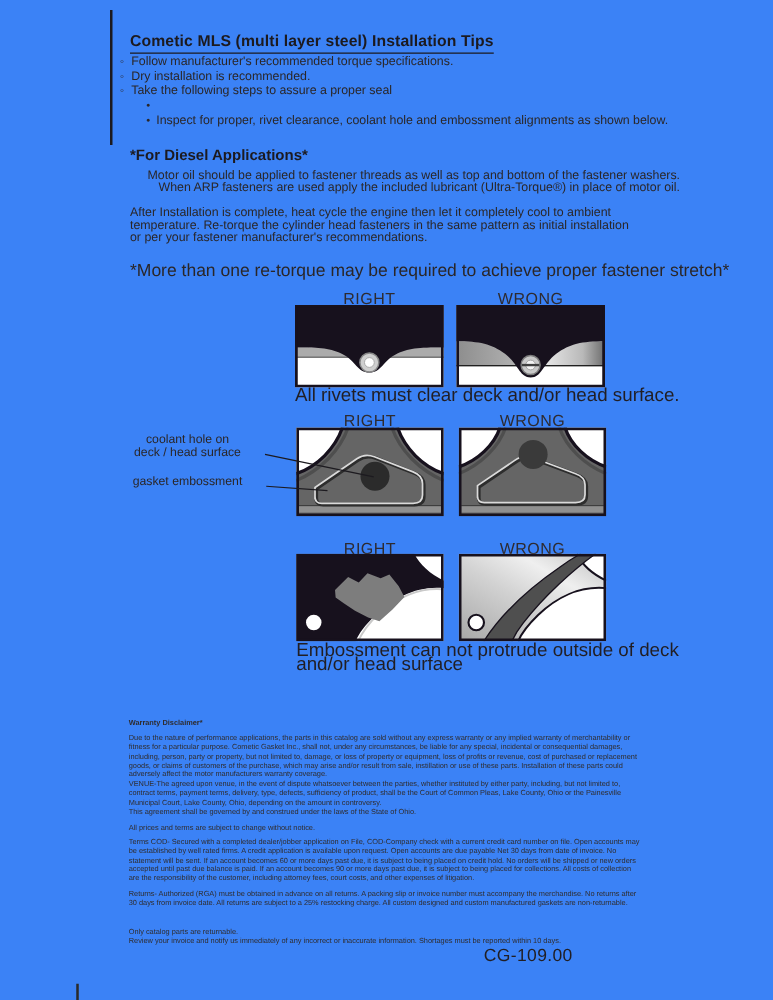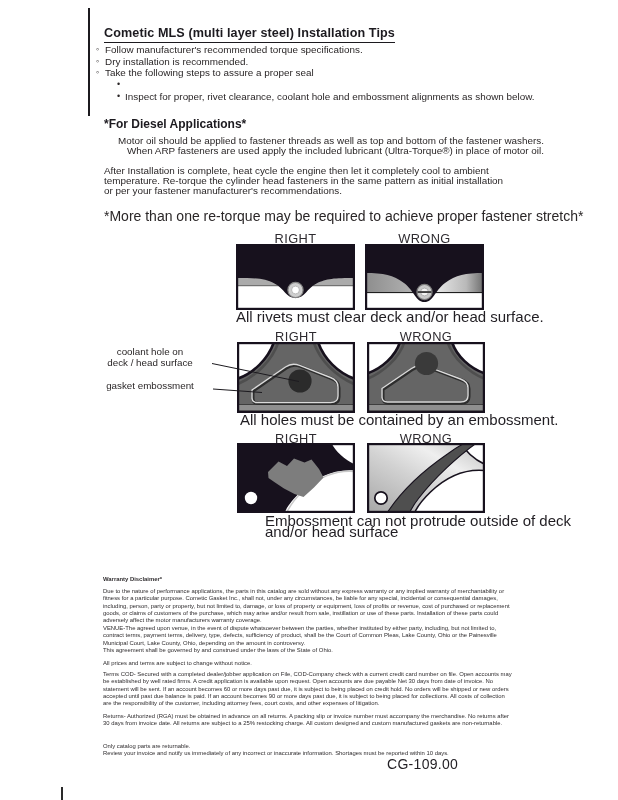--- a/index.html
+++ b/index.html
@@ -1,16 +1,16 @@
 <!DOCTYPE html>
 <html><head>
 <meta charset="utf-8">
 <style>
   html,body{margin:0;padding:0;background:#e8e8e8;}
-  .page{position:relative;width:618px;height:800px;background:#ffffff;
+  .page{position:relative;width:618px;height:800px;background:#3b82f6;
         font-family:"Liberation Sans",sans-serif;color:#262226;overflow:hidden;}
   .abs{position:absolute;}
   .pre{white-space:pre-line;}
 
   .margin-rule{left:88px;top:8px;width:1.6px;height:108px;background:#1c1a1f;}
   .crop-mark{left:61px;top:787px;width:1.8px;height:13px;background:#2a2a2a;}
 
   .title{left:104px;top:26px;font-size:12.6px;font-weight:bold;color:#1c1a1f;
          border-bottom:1.4px solid #1c1a1f;padding-bottom:2px;letter-spacing:.1px;margin:0;}
 
@@ -158,21 +158,20 @@
       <circle cx="59.5" cy="21.5" r="11.6" fill="#3a3a3a"></circle>
       <rect x="1.1" y="1.1" width="115.8" height="68.8" fill="none" stroke="#17111d" stroke-width="2.2"></rect>
     </svg>
   </div>
 
   <svg class="abs leader" width="200" height="70" viewBox="0 0 200 70">
     <line x1="102" y1="23.5" x2="189" y2="41.5" stroke="#1c1a1f" stroke-width="1"></line>
     <line x1="103" y1="49" x2="152" y2="52.5" stroke="#1c1a1f" stroke-width="1"></line>
   </svg>
 
-  <div class="abs caption" style="left:240px;top:414px;">All holes must be contained by an embossment.</div>
 
   <div class="abs fig-label" style="left:237px;top:430.5px;width:118px;">RIGHT</div>
   <div class="abs fig-label" style="left:367px;top:430.5px;width:118px;">WRONG</div>
 
   <div class="abs fig-box" style="left:237px;top:443px;">
     <svg width="118" height="70" viewBox="0 0 118 70">
       <rect x="0" y="0" width="118" height="70" fill="#ffffff"></rect>
       <path d="M0,0 L94.5,0 C98.5,8.5 107.5,16.5 118,21.5 L118,27.5 C97,25.5 78,35 63.5,49 C55,57.2 50.5,63 47.5,70 L0,70 Z" fill="#17111d"></path>
       <path d="M49.5,70 C53,62.5 58,55.5 66,48 C80,35 99,26.5 118,28.5" stroke="#c9c9c9" stroke-width="1.5" fill="none"></path>
       <path d="M31,29 L41.5,18.5 L50,23 L57,15.5 L67.5,19.5 L74.5,16.5 L82,26 L86.5,34.5 L77,44.5 L66.5,54 L57.5,51 L47,45.5 L38,39.5 L31.5,35 Z" fill="#7d7d7d"></path>
@@ -196,21 +195,21 @@
       <path d="M94.5,0 C98.5,8.5 107.5,16.5 118,21.5" stroke="#17111d" stroke-width="1.6" fill="none"></path>
       <path d="M118,27.5 C97,25.5 78,35 63.5,49 C55,57.2 50.5,63 47.5,70" stroke="#17111d" stroke-width="1.6" fill="none"></path>
       <path d="M20,70 C33,50 55,28.5 80.5,11 C86.5,6.5 93,2.5 97.5,0 L109.5,0 C92,12.5 68,34 51.5,55.5 C47.5,60.5 44.5,65.5 42.5,70 Z" fill="#4f4f4f"></path>
       <path d="M20,70 C33,50 55,28.5 80.5,11 C86.5,6.5 93,2.5 97.5,0" stroke="#17111d" stroke-width="1.1" fill="none"></path>
       <path d="M109.5,0 C92,12.5 68,34 51.5,55.5 C47.5,60.5 44.5,65.5 42.5,70" stroke="#17111d" stroke-width="1.1" fill="none"></path>
       <circle cx="14" cy="55" r="6.2" fill="#ffffff" stroke="#17111d" stroke-width="1.7"></circle>
       <rect x="1.1" y="1.1" width="115.8" height="67.8" fill="none" stroke="#17111d" stroke-width="2.2"></rect>
     </svg>
   </div>
 
-  <div class="abs caption pre" style="left:237px;top:514.5px;margin-left:28px;">Embossment can not protrude outside of deck
+  <div class="abs caption pre" style="left:237px;top:514.5px;">Embossment can not protrude outside of deck
 and/or head surface</div>
 
   <div class="abs fine fine-h" style="top:576px;">Warranty Disclaimer*</div>
   <div class="abs fine pre" style="top:588px;">Due to the nature of performance applications, the parts in this catalog are sold without any express warranty or any implied warranty of merchantability or
 fitness for a particular purpose.  Cometic Gasket Inc., shall not, under any circumstances, be liable for any special, incidental or consequential damages,
 including, person, party or property, but not limited to, damage, or loss of property or equipment, loss of profits or revenue, cost of purchased or replacement
 goods, or claims of customers of the purchase, which may arise and/or result from sale, instillation or use of these parts.  Installation of these parts could
 adversely affect the motor manufacturers warranty coverage.</div>
   <div class="abs fine pre" style="top:625px;">VENUE-The agreed upon venue, in the event of dispute whatsoever between the parties, whether instituted by either party, including, but not limited to,
 contract terms, payment terms, delivery, type, defects, sufficiency of product, shall be the Court of Common Pleas, Lake County, Ohio or the Painesville

